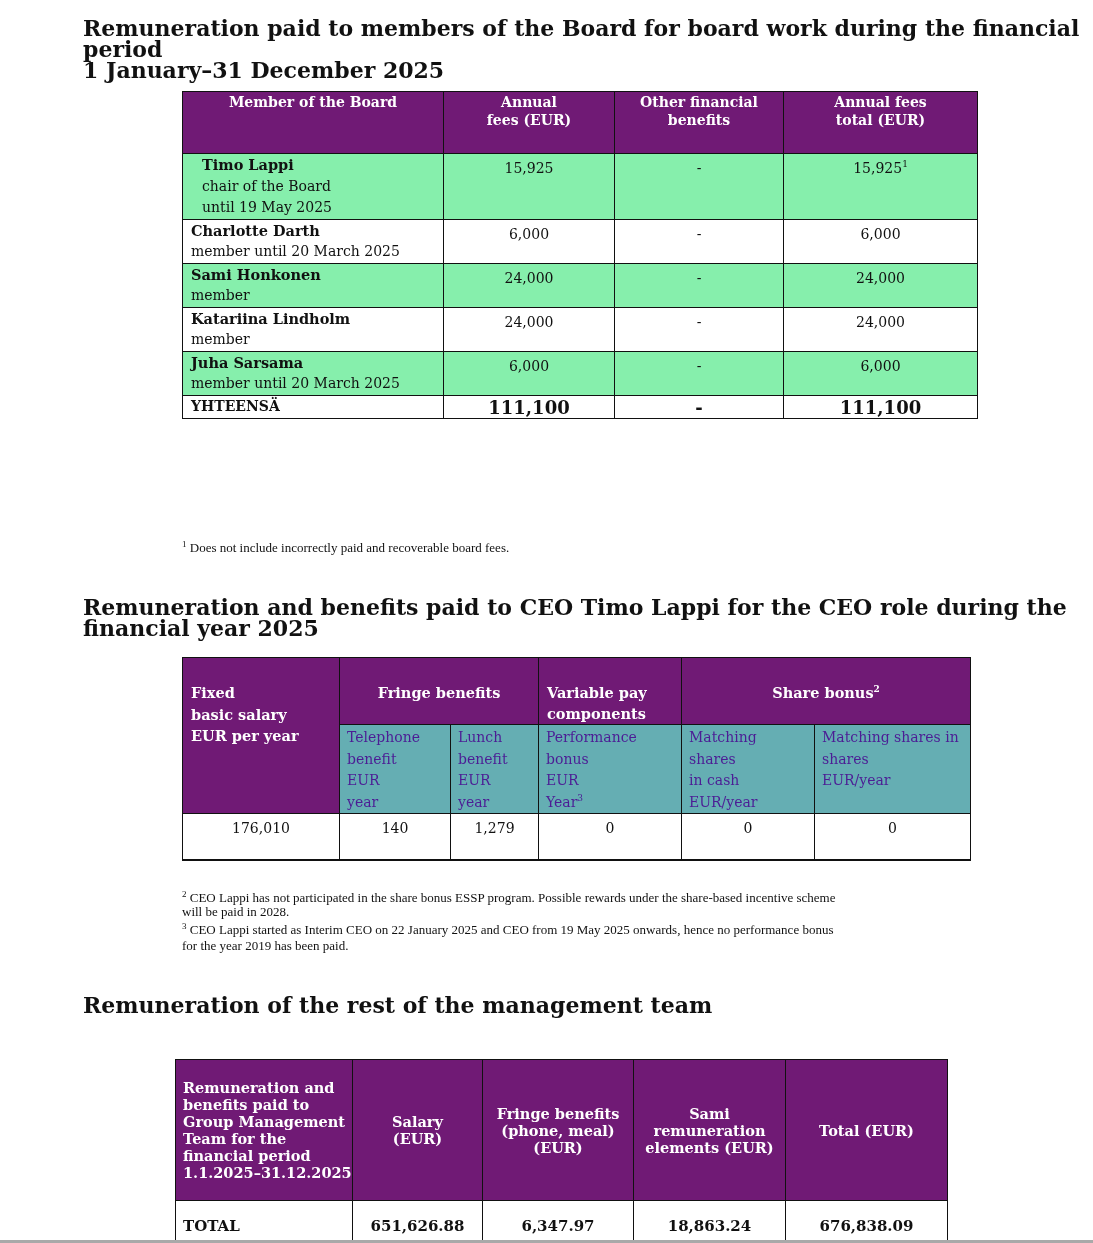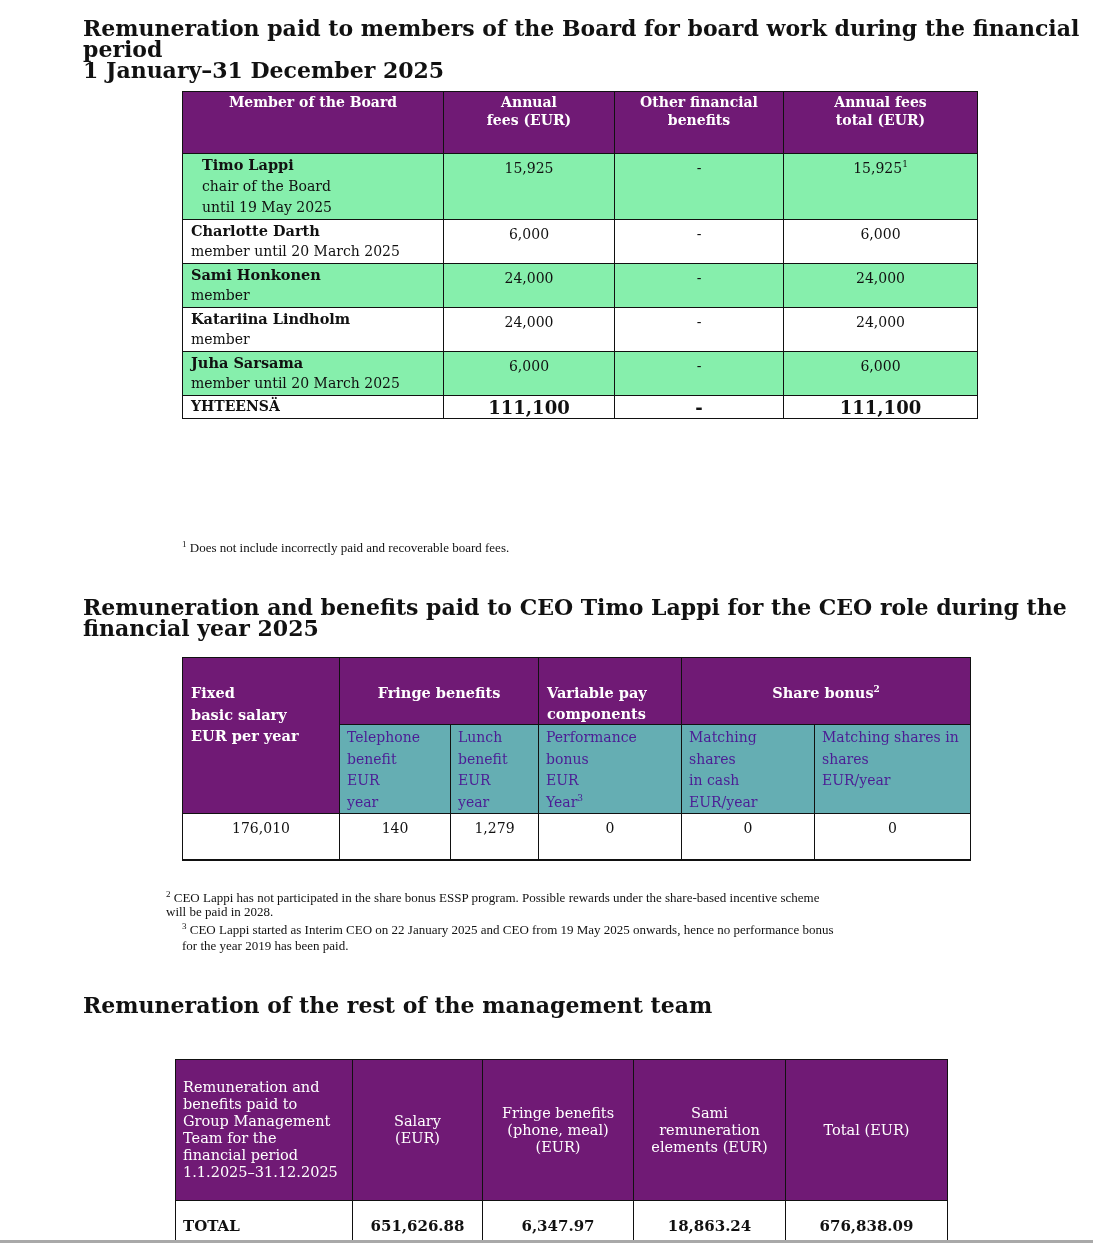--- a/index.html
+++ b/index.html
@@ -37,21 +37,21 @@
   #ceo-table { left: 182px; top: 657px; width: 788px; }
   #ceo-table th { text-align: left; font-size: 14.5px; font-weight: bold; line-height: 21.5px; }
   #ceo-table th.center { text-align: center; }
   #ceo-table th.grp { height: 64px; padding: 24px 8px 0 8px; vertical-align: top; box-sizing: border-box; }
   #ceo-table th.sub { background: #65aeb3; color: #4c1d95; font-weight: normal; font-size: 14px; padding: 2px 7px 0 7px; height: 84px; vertical-align: top; }
   #ceo-table td { text-align: center; font-size: 14px; height: 46px; padding-top: 6px; box-sizing: border-box; }
   #ceo-table tr.ceo-values td { border-bottom: 2px solid #111; border-left: 1px solid #111; border-right: 1px solid #111; }
 
   
   #mgmt-table { left: 175px; top: 1059px; width: 772px; }
-  #mgmt-table th { font-size: 14.5px; font-weight: normal; line-height: 17px; height: 140px; text-align: center; vertical-align: middle; }
+  #mgmt-table th { font-size: 14.5px; font-weight: bold; line-height: 17px; height: 140px; text-align: center; vertical-align: middle; }
   #mgmt-table th.first { text-align: left; padding-left: 7px; }
   #mgmt-table td { font-size: 15px; font-weight: bold; text-align: center; height: 45px; vertical-align: top; padding-top: 16px; box-sizing: border-box; }
   #mgmt-table td.first { text-align: left; padding-left: 7px; }
   sup { font-size: 9px; line-height: 0; vertical-align: super; }
 </style>
 </head>
 <body>
 
 <h2 class="heading" style="top:18px">
   <span>Remuneration paid to members of the Board for board work during the financial period</span><br>
@@ -197,21 +197,21 @@
         <td>176,010</td>
         <td>140</td>
         <td>1,279</td>
         <td>0</td>
         <td>0</td>
         <td>0</td>
       </tr>
   </tbody>
 </table>
 
-<div class="footnote" style="left:166px; top:891px; width:800px;">
+<div class="footnote" style="left:182px; top:891px; width:800px;">
   <sup>2</sup>
   <span>CEO Lappi has not participated in the share bonus ESSP program. Possible rewards under the share-based incentive scheme</span><br>
   <span>will be paid in 2028.</span>
 </div>
 <div class="footnote" style="left:182px; top:922px; width:800px; line-height:16px;">
   <sup>3</sup>
   <span>CEO Lappi started as Interim CEO on 22 January 2025 and CEO from 19 May 2025 onwards, hence no performance bonus</span><br>
   <span>for the year 2019 has been paid.</span>
 </div>
 

